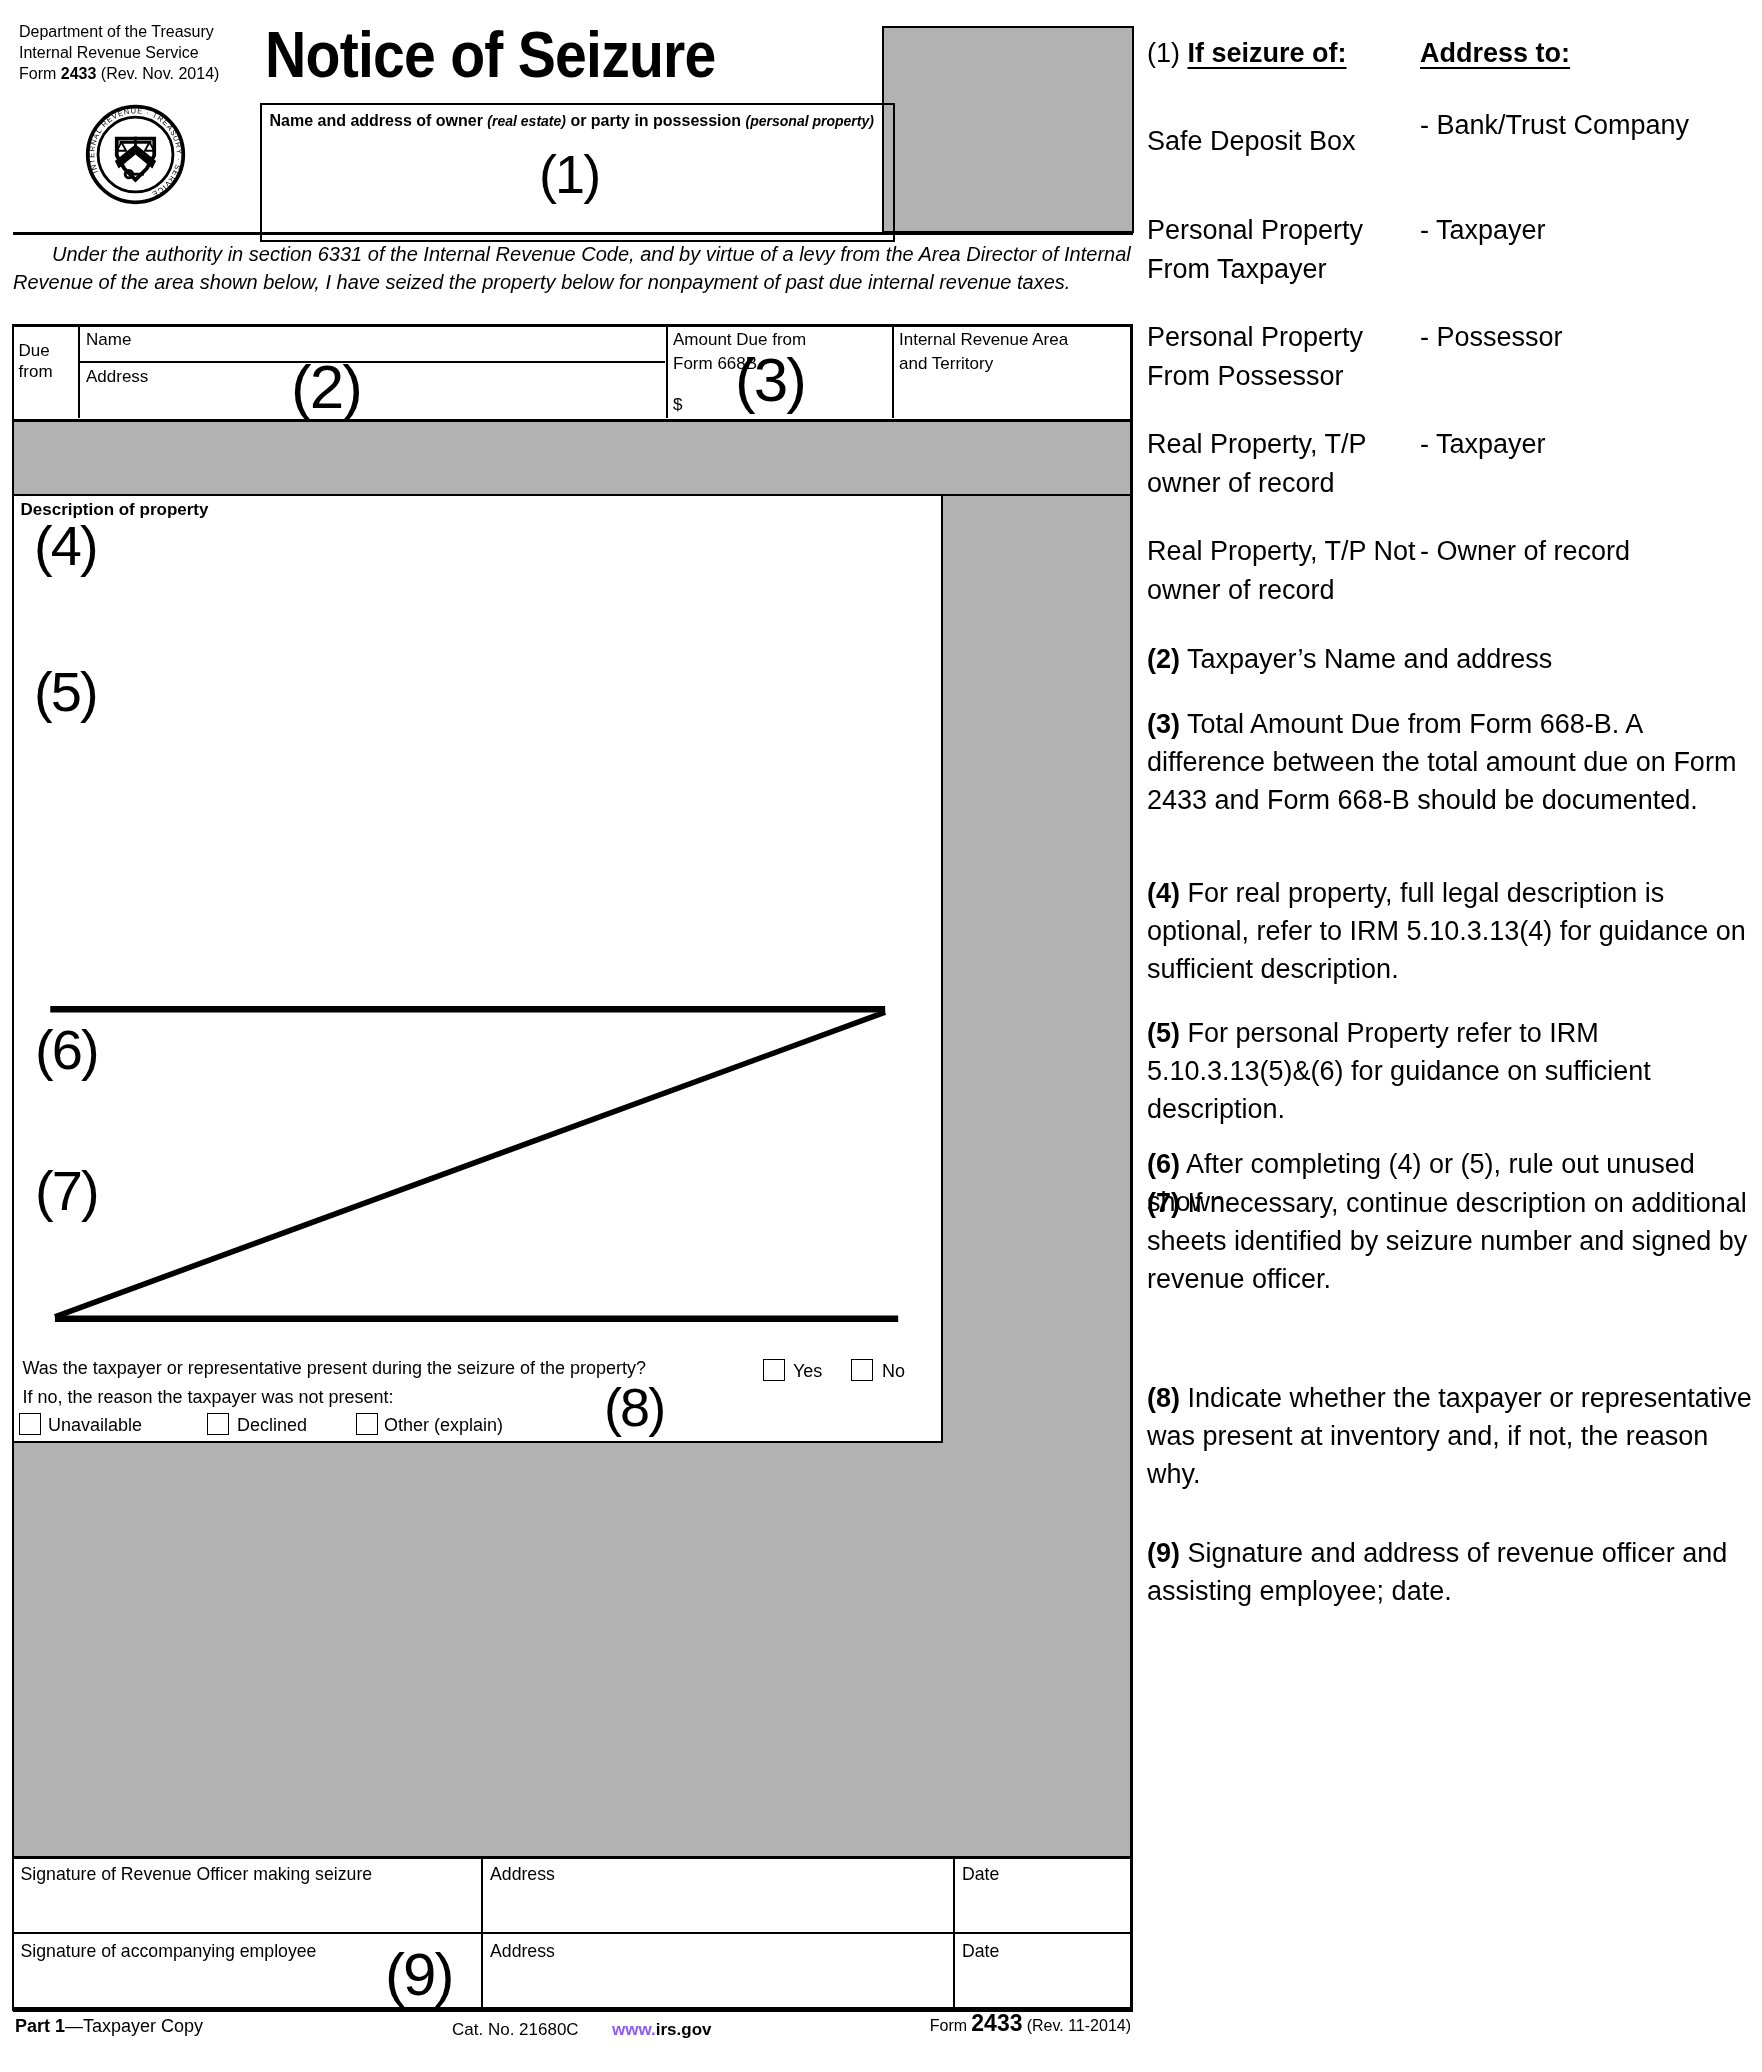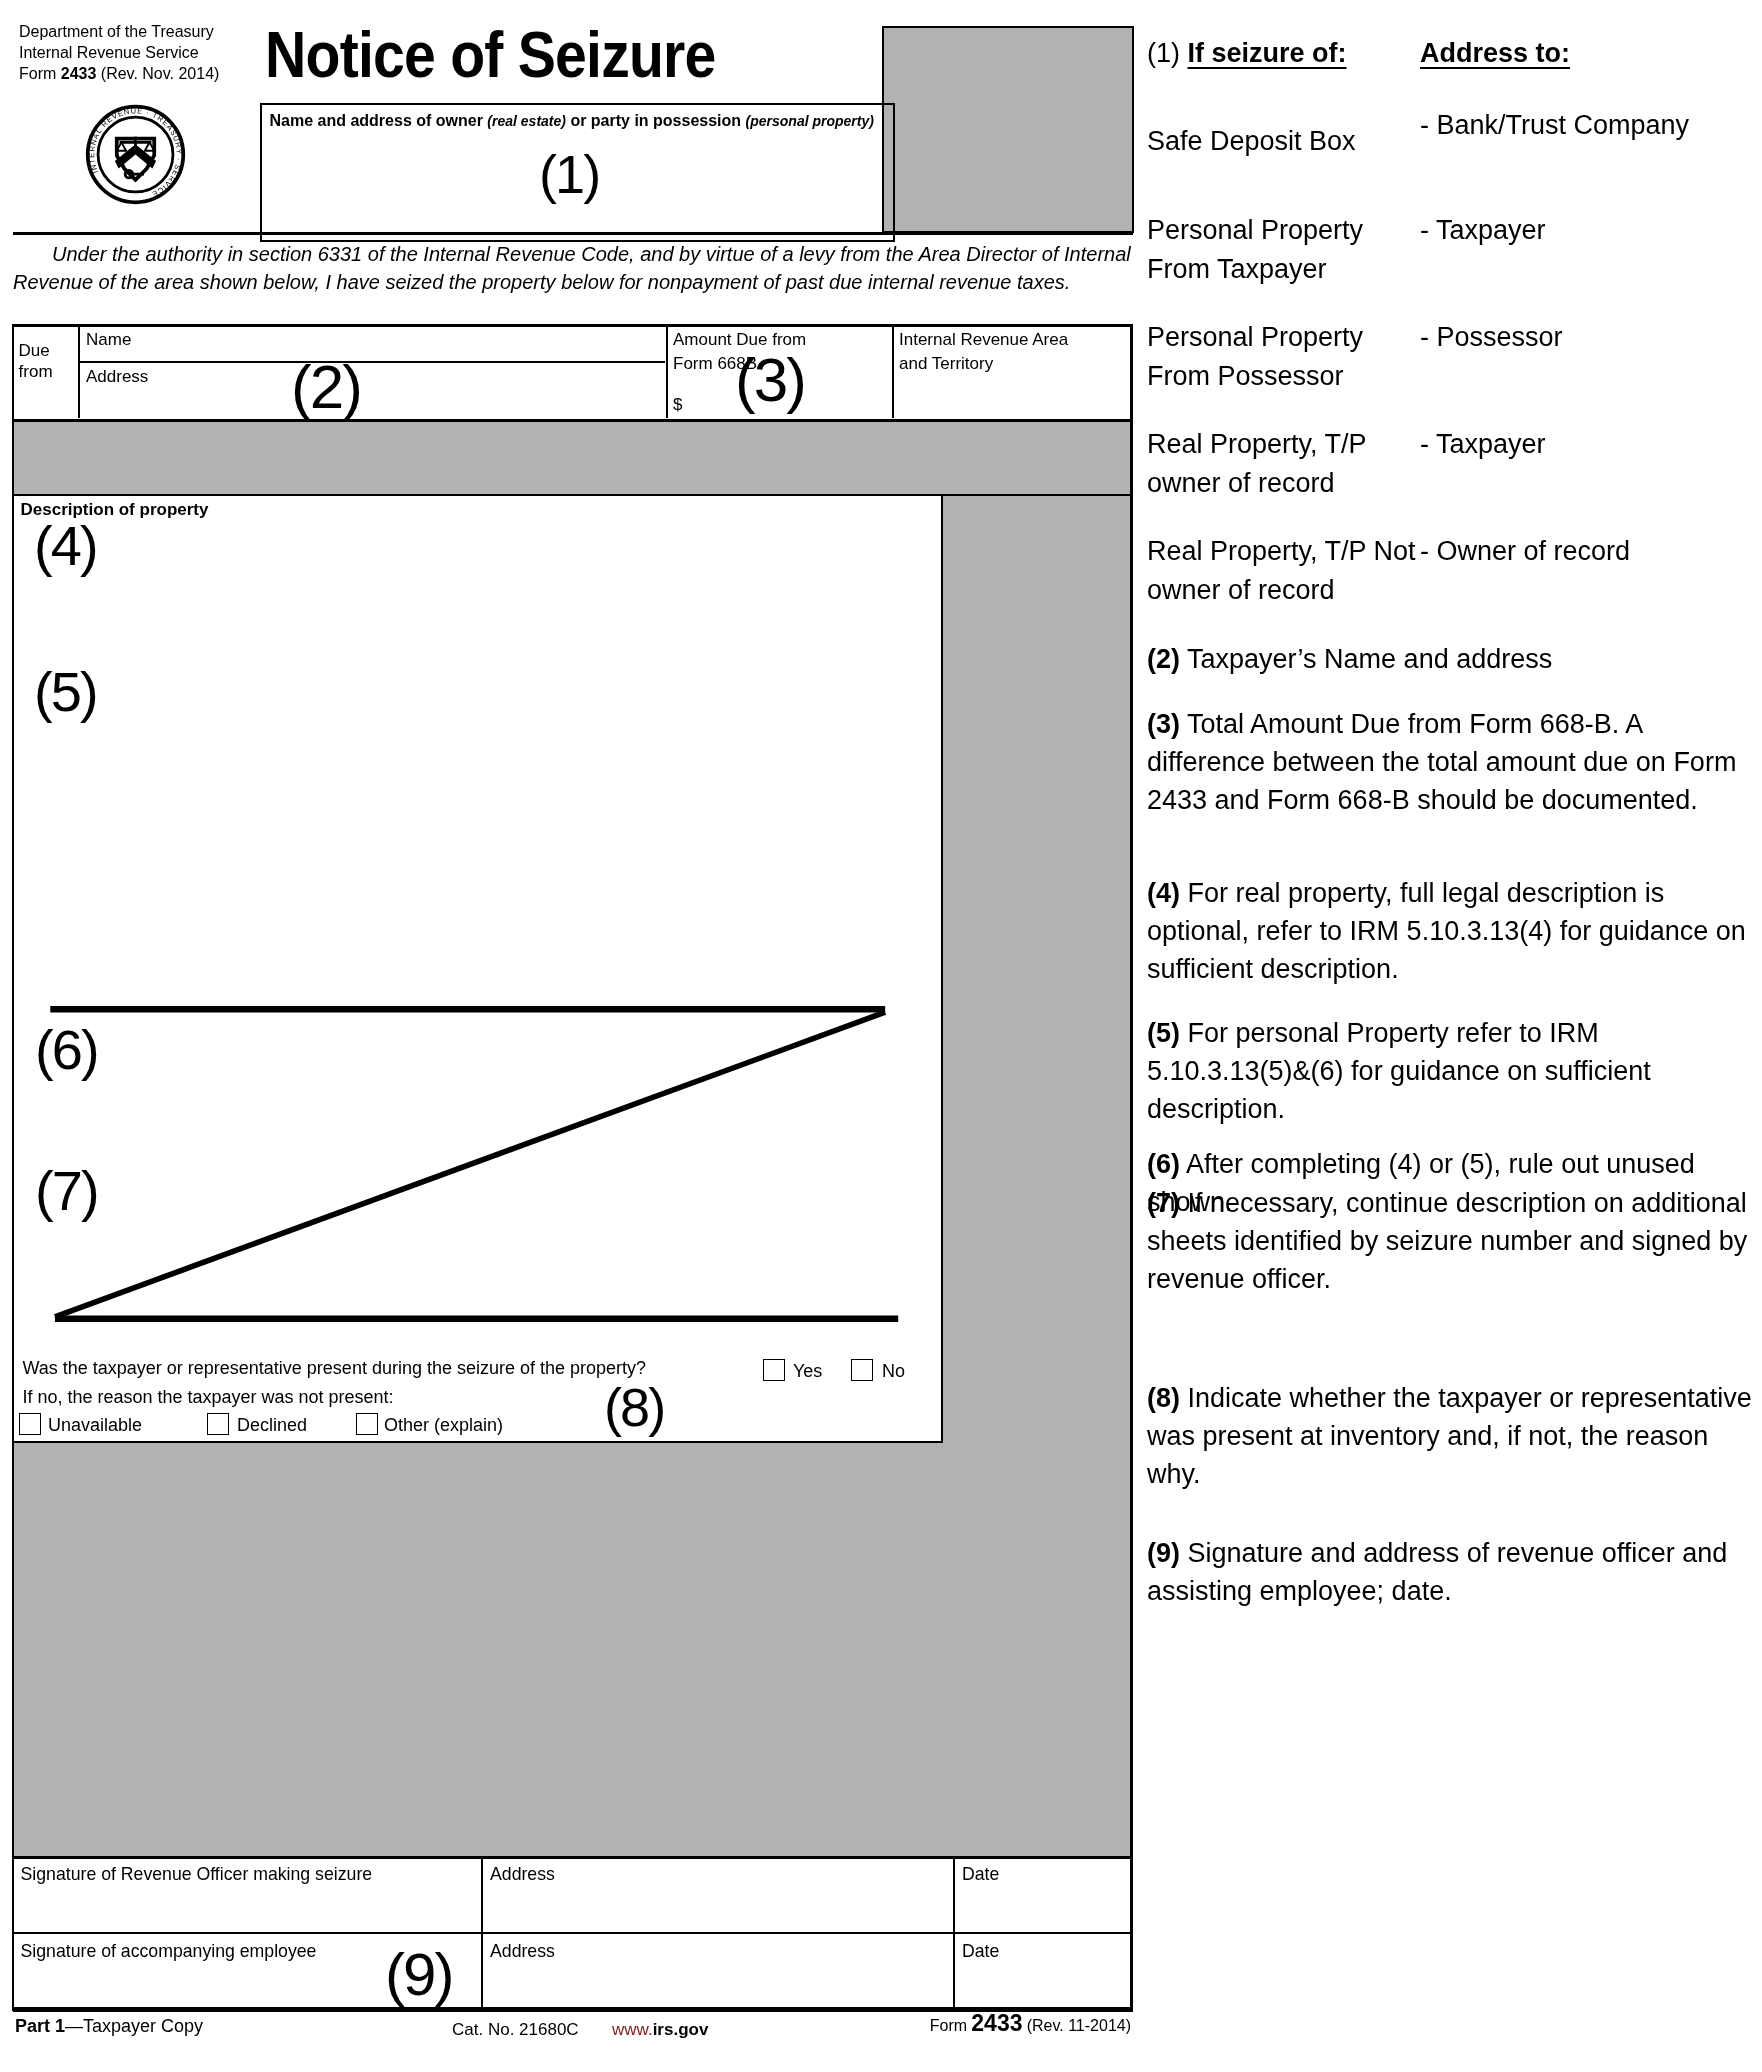--- a/index.html
+++ b/index.html
@@ -138,21 +138,21 @@
 <div class="abs sigl" style="left:20.5px;top:1941px;">Signature of accompanying employee</div>
 <div class="abs" style="left:15px;top:1958px;width:364px;height:47px;"></div>
 <div class="abs marker" style="left:385px;top:1945px;font-size:60px;">(9)</div>
 <div class="abs sigl" style="left:490px;top:1941px;">Address</div>
 <div class="abs" style="left:485px;top:1958px;width:466px;height:47px;"></div>
 <div class="abs sigl" style="left:962px;top:1941px;">Date</div>
 <div class="abs" style="left:956px;top:1958px;width:172px;height:47px;"></div>
 
 <div class="abs" style="left:15px;top:2016px;font-size:18px;"><b>Part 1</b><span>—Taxpayer Copy</span></div>
 <div class="abs" style="left:452px;top:2020px;font-size:17px;">Cat. No. 21680C</div>
-<div class="abs" style="left:612px;top:2020px;font-size:17px;"><span style="color:#7f1d1d;">www.</span><b>irs.gov</b></div>
+<div class="abs" style="left:612px;top:2020px;font-size:17px;"><span style="color:#8b5cf6;font-weight:bold;">www.</span><b>irs.gov</b></div>
 <div class="abs" style="left:918px;top:2010px;width:213px;text-align:right;">
   <span style="font-size:16px;">Form</span>
   <b style="font-size:23px;">2433</b>
   <span style="font-size:16px;">(Rev. 11-2014)</span>
 </div>
 
 <div class="abs ann" style="left:1147px;top:34px;text-align:center;"><span>(1)</span> <b class="u">If seizure of:</b></div>
 <div class="abs ann" style="left:1420px;top:34px;"><b class="u">Address to:</b></div>
 
 <div class="pairL" style="top:122px;">Safe Deposit Box</div>

